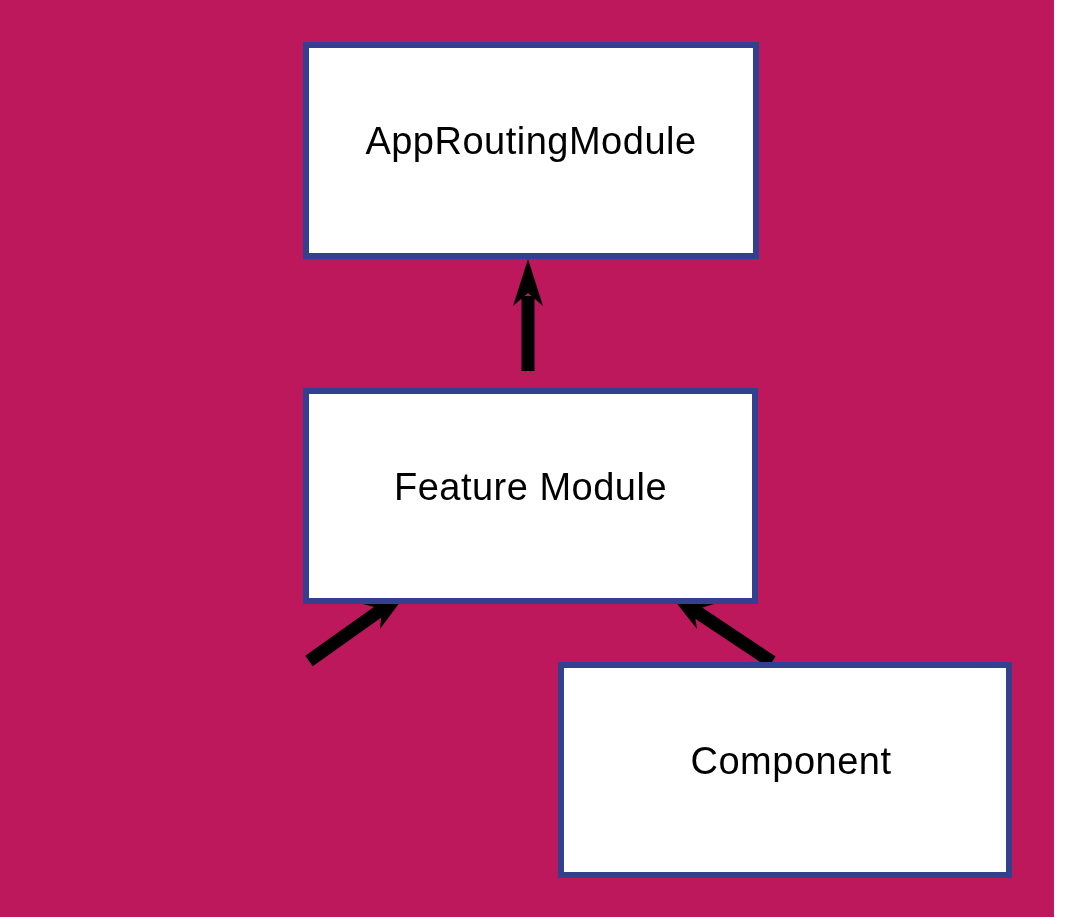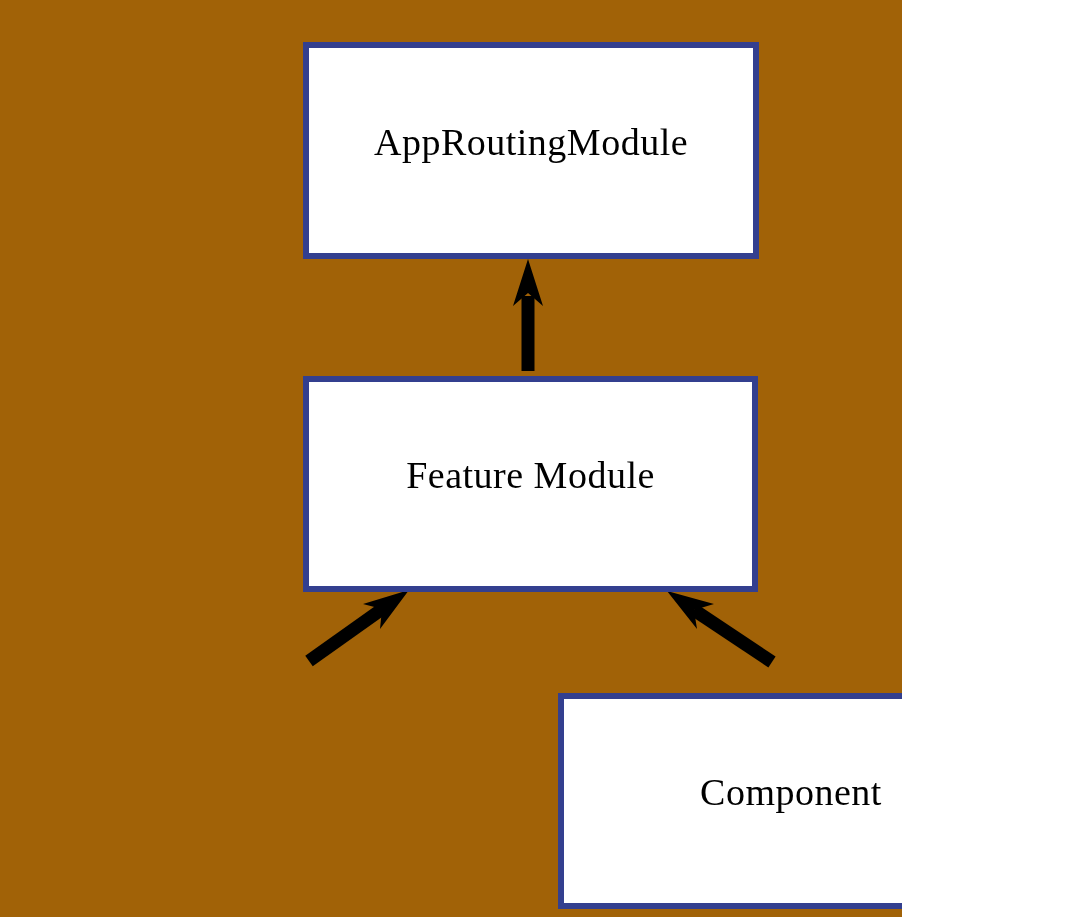--- a/index.html
+++ b/index.html
@@ -2,25 +2,25 @@
 <html><head>
 <meta charset="utf-8">
 <style>
   html, body {
     margin: 0;
     padding: 0;
     background: #ffffff;
   }
   .canvas {
     position: relative;
-    width: 902px;
+    width: 1054px;
     height: 917px;
-    background: #a16207;
+    background: #be185d;
     overflow: hidden;
-    font-family: Liberation Serif, serif;
+    font-family: Liberation Sans, sans-serif;
   }
   .arrows-layer {
     position: absolute;
     left: 0;
     top: 0;
     width: 1090px;
     height: 917px;
     pointer-events: none;
   }
   .node {
@@ -33,23 +33,23 @@
     justify-content: center;
     padding-bottom: 18px;
   }
   .node .label {
     font-size: 38px;
     color: #000000;
     letter-spacing: 0.5px;
     white-space: nowrap;
   }
   .node-app-routing   { left: 303px; top: 42px;  width: 456px; height: 217px; }
-  .node-feature       { left: 303px; top: 376px; width: 455px; height: 216px; }
+  .node-feature       { left: 303px; top: 388px; width: 455px; height: 216px; }
   .node-routing       { left: 62px;  top: 662px; width: 460px; height: 216px; }
-  .node-component     { left: 558px; top: 693px; width: 454px; height: 216px; padding-left: 12px; }
+  .node-component     { left: 558px; top: 662px; width: 454px; height: 216px; padding-left: 12px; }
   .arrow-shaft { stroke: #000000; stroke-width: 13; }
   .arrow-head  { fill: #000000; stroke: none; }
 </style>
 </head>
 <body>
 
 <div class="canvas">
 
   <svg class="arrows-layer" viewBox="0 0 1090 917" xmlns="http://www.w3.org/2000/svg">
 

